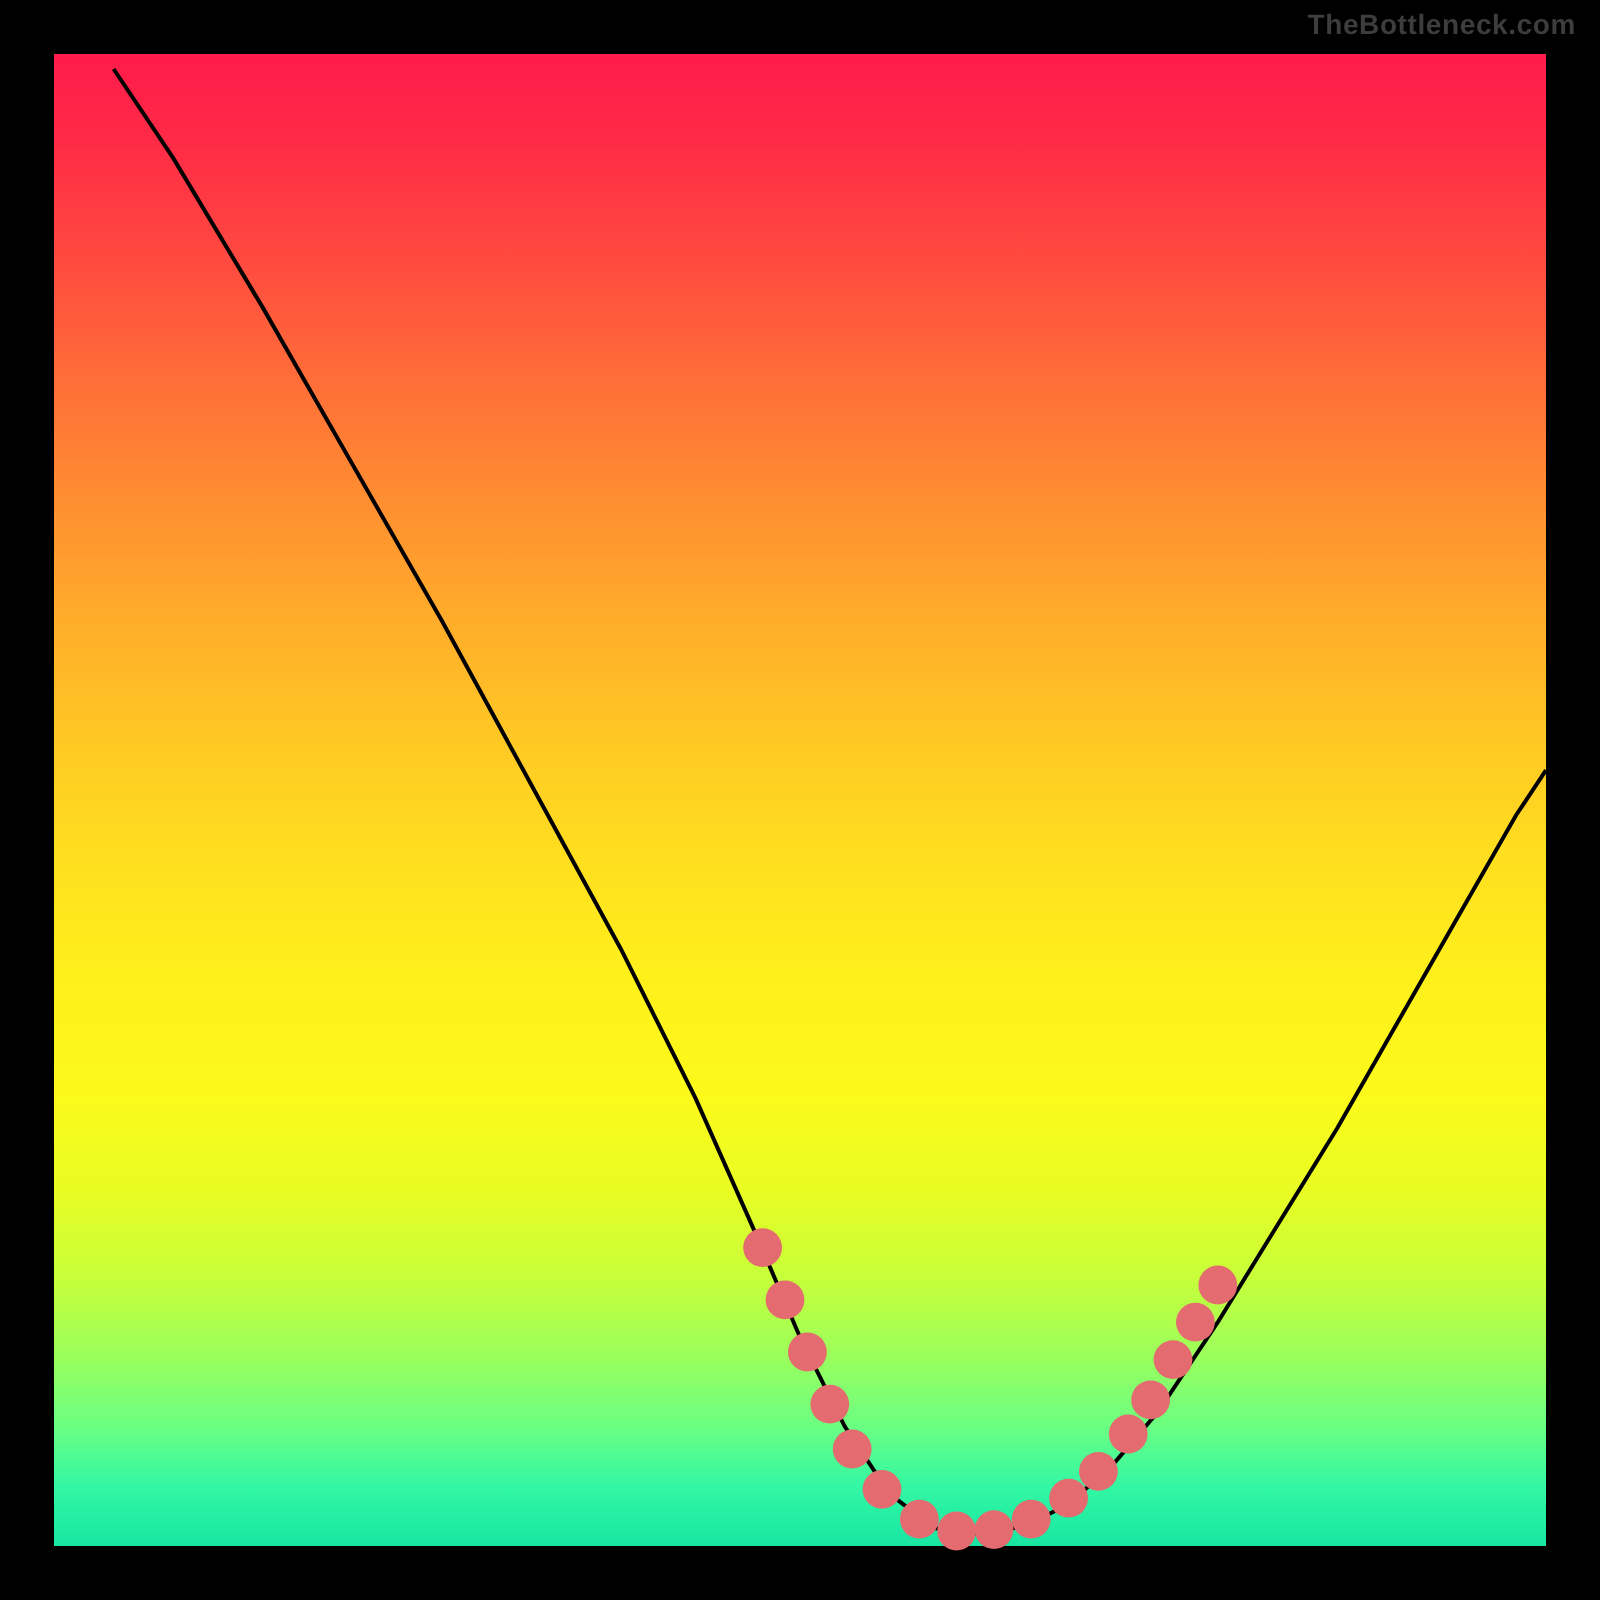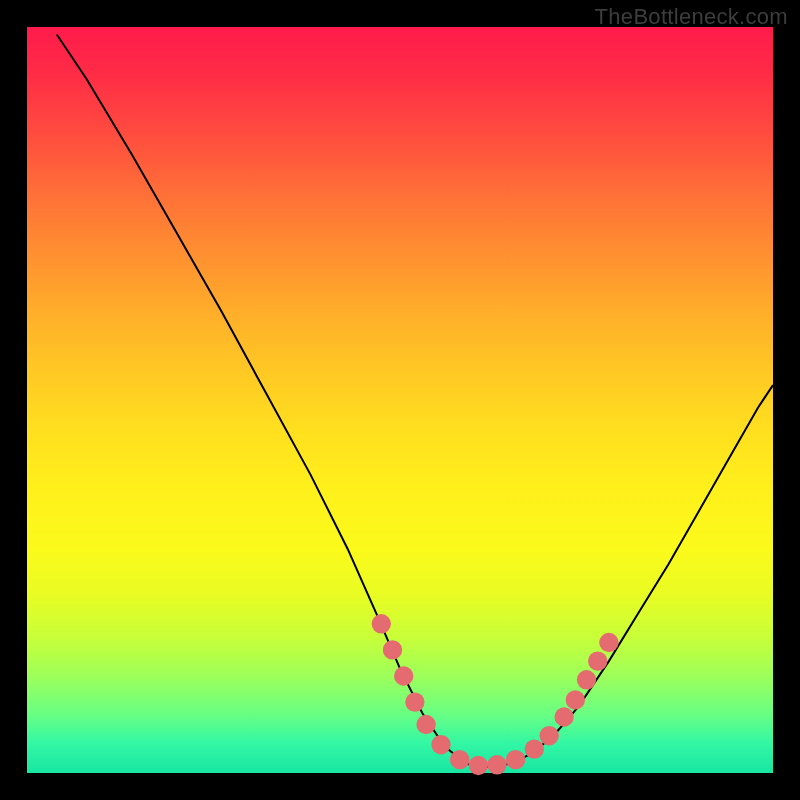--- a/index.html
+++ b/index.html
@@ -15,22 +15,22 @@
     position: relative;
     width: 800px;
     height: 800px;
     background: #000;
   }
   .watermark {
     position: absolute;
     top: 4px;
     right: 12px;
     color: #3d3d3d;
-    font-size: 22px;
-    font-weight: normal;
+    font-size: 14px;
+    font-weight: bold;
     letter-spacing: 0.3px;
     z-index: 5;
   }
   .plot {
     position: absolute;
     left: 27px;
     top: 27px;
     width: 746px;
     height: 746px;
     

